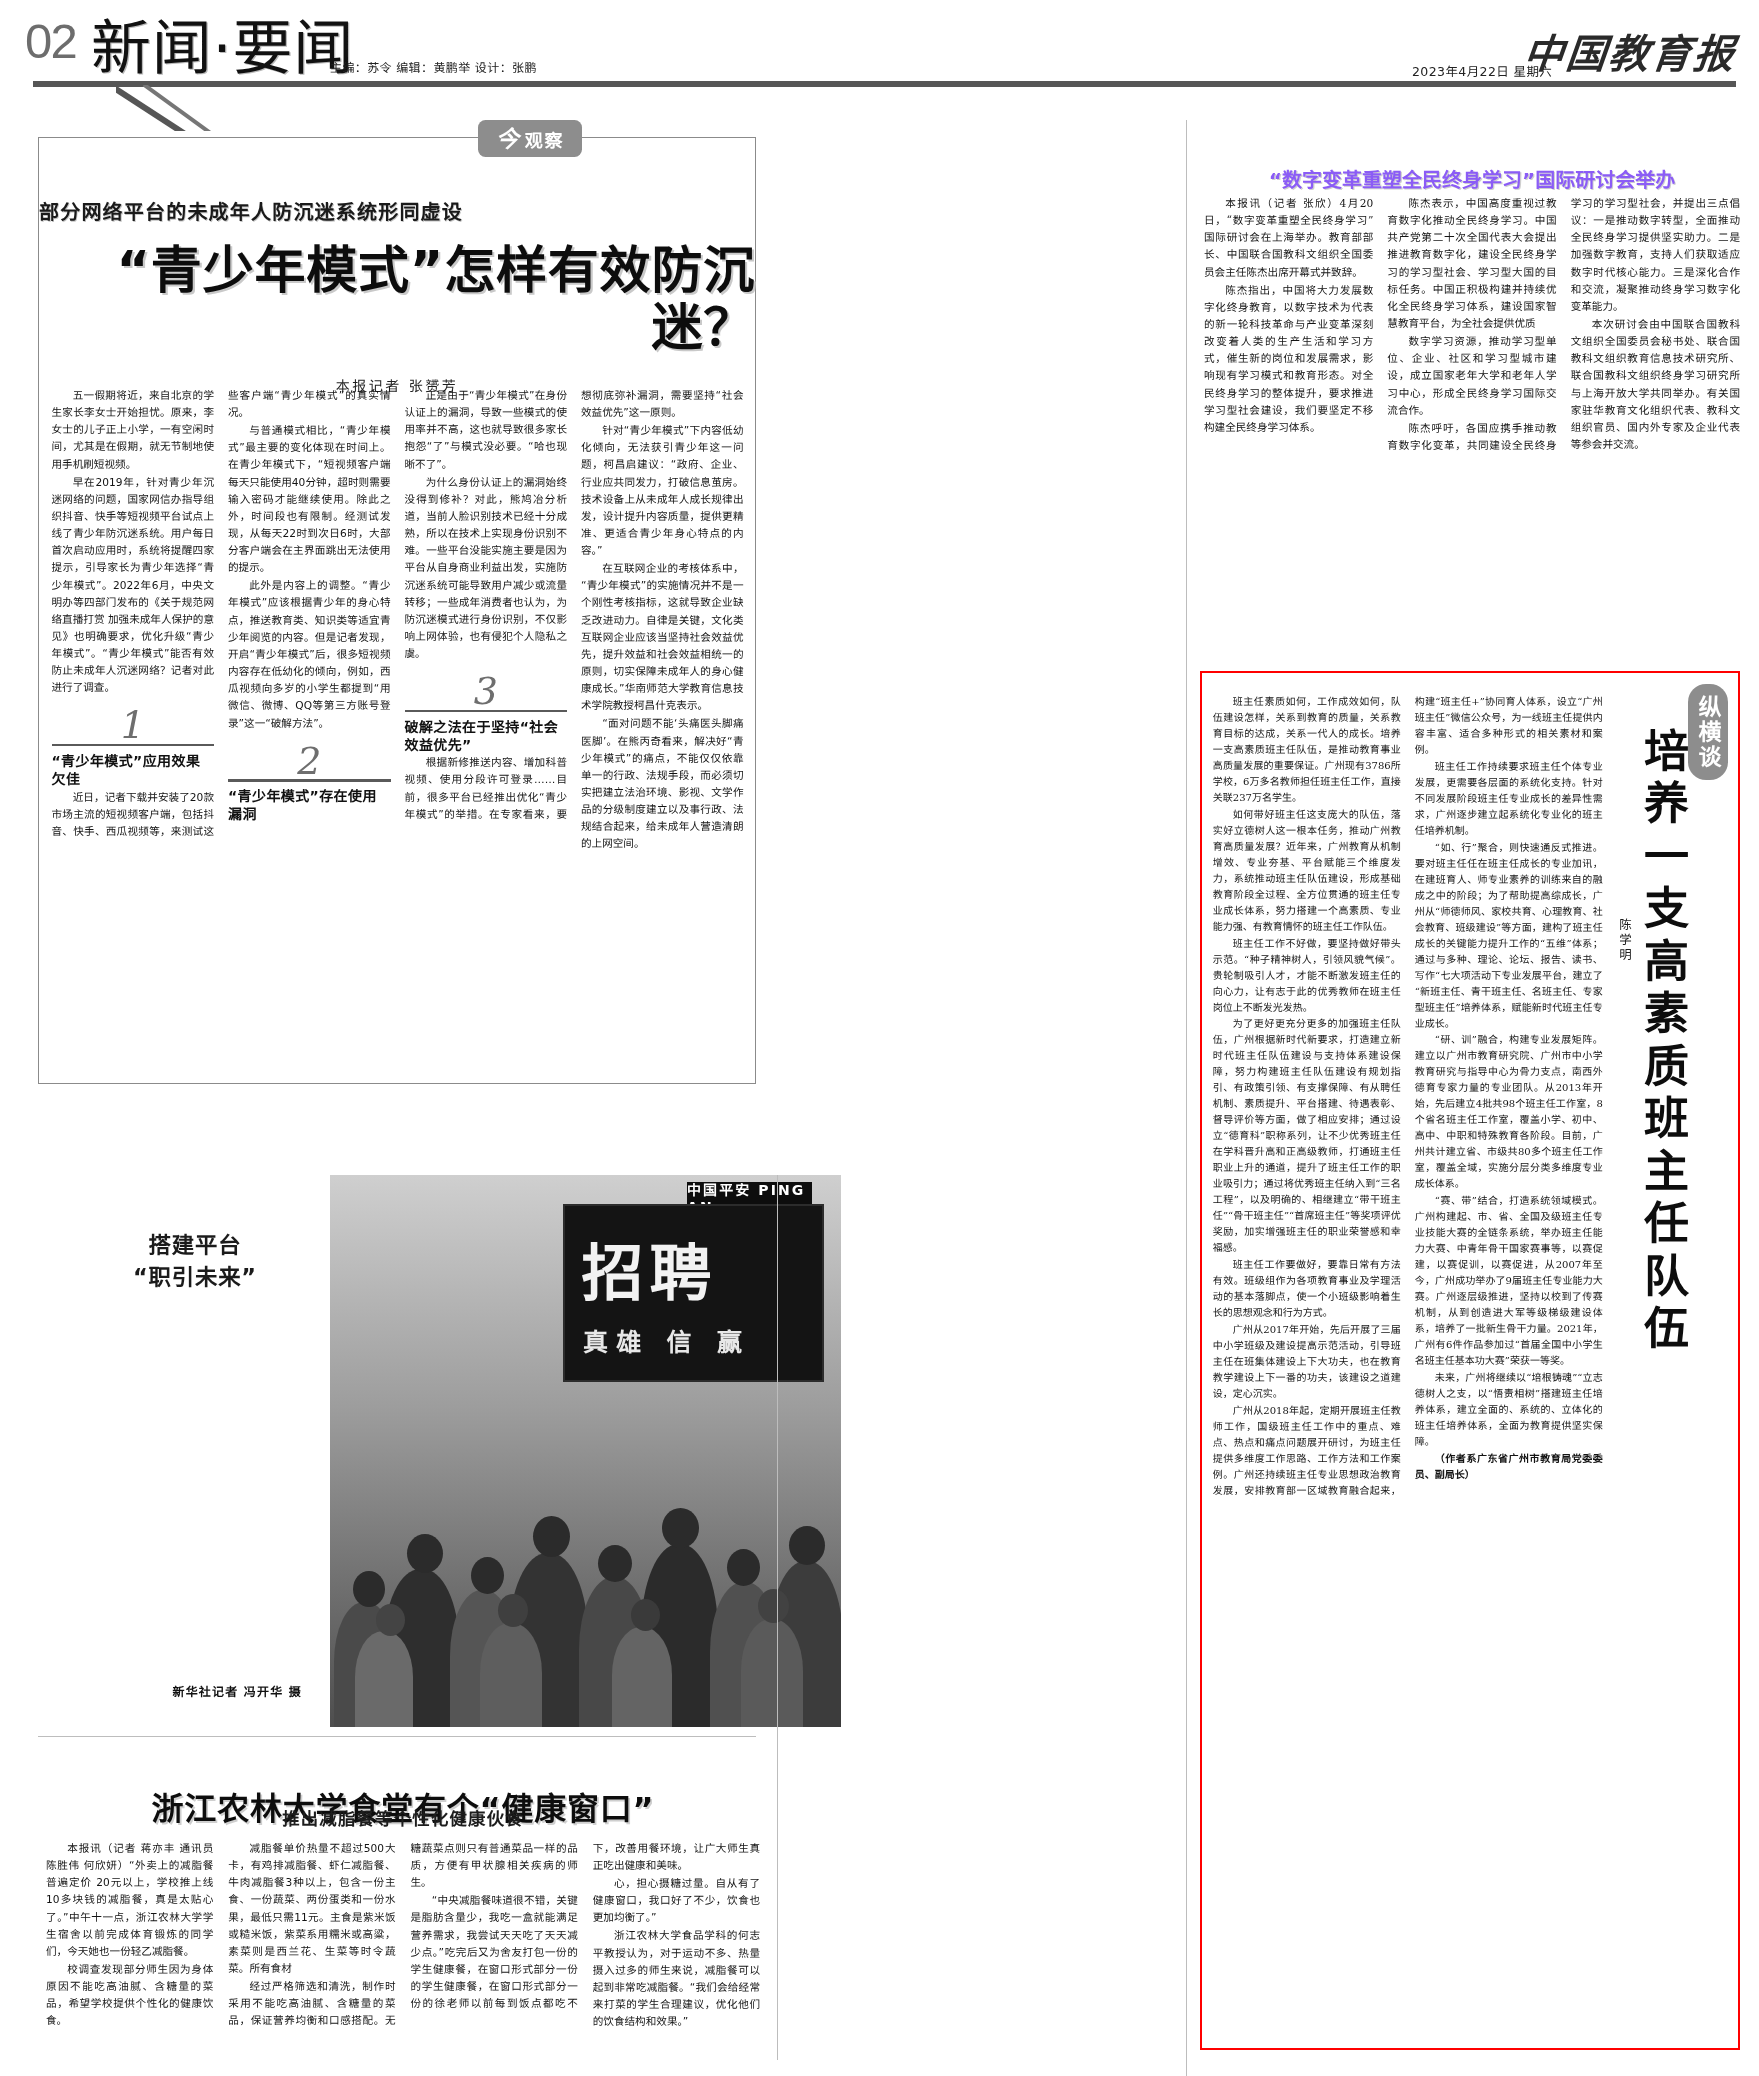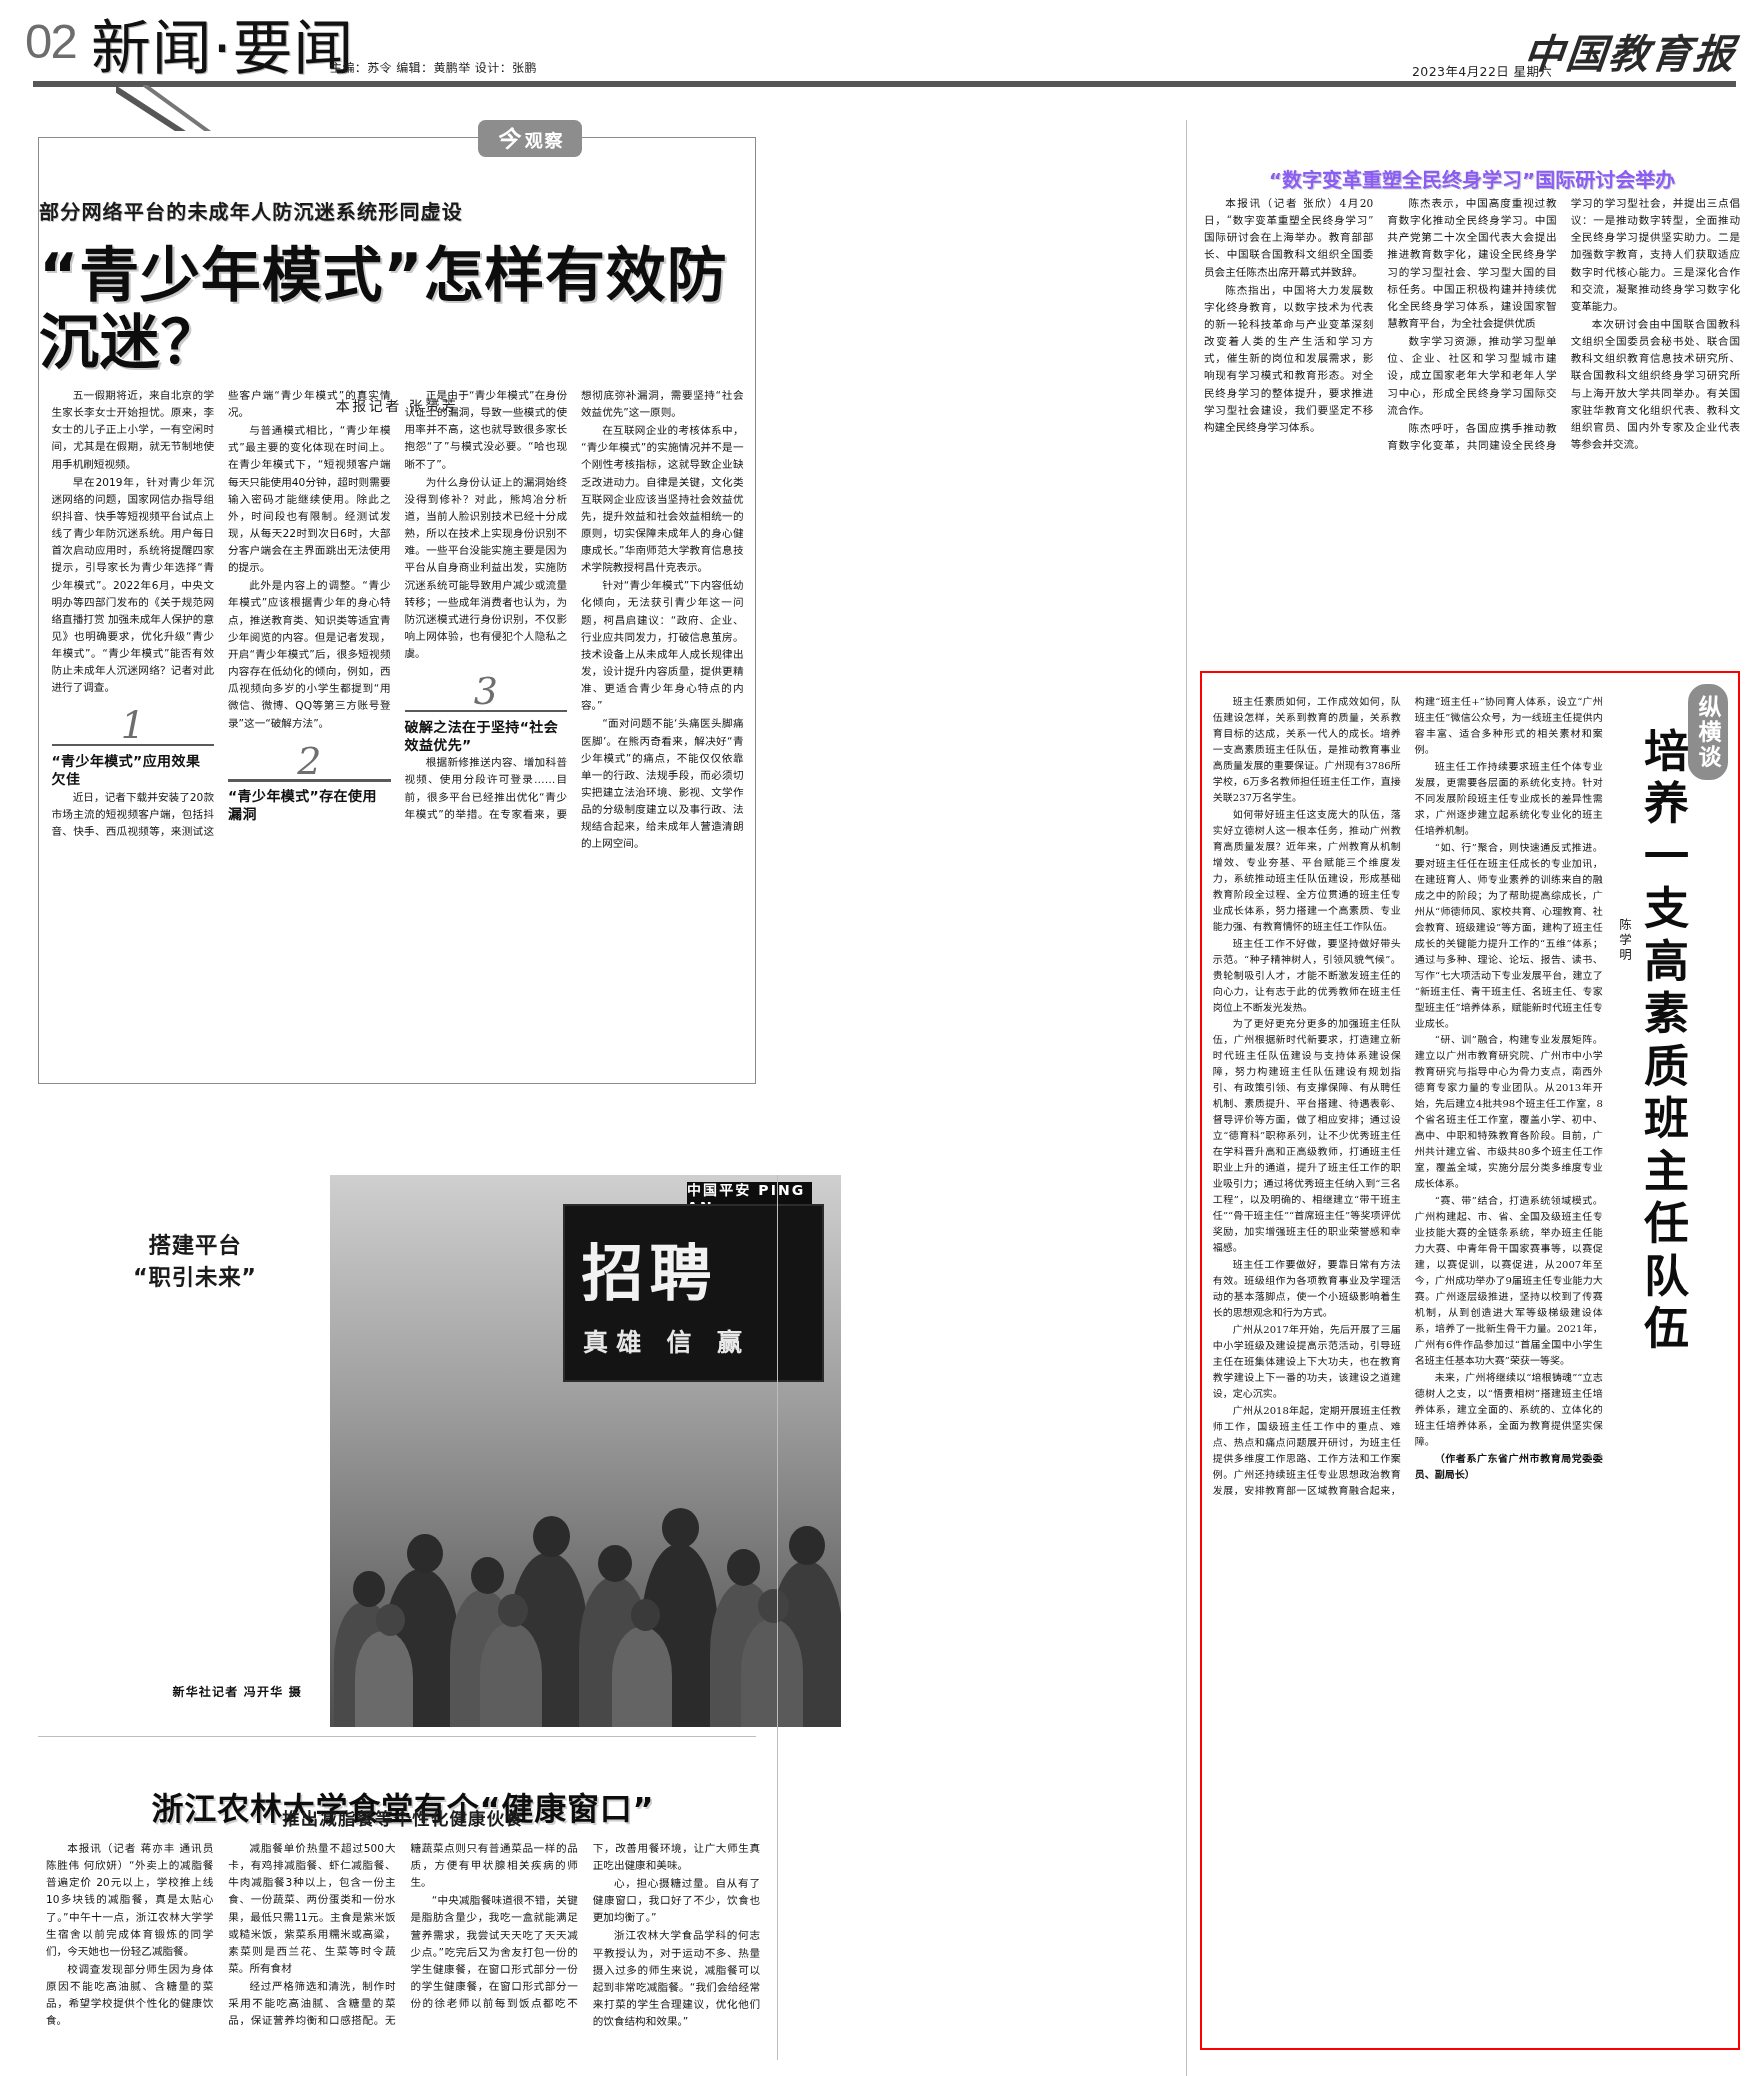--- a/index.html
+++ b/index.html
@@ -70,22 +70,22 @@
   .obs-badge .jin{
     font-size:23px;font-family:"DejaVu Serif","Liberation Serif",serif;
     font-style:italic;color:#fff;line-height:1;
   }
   .lead-kicker{
     margin:58px 0 0 0;
     font-size:20px;font-weight:700;letter-spacing:1.2px;color:#1a1a1a;
     text-shadow:0.8px 0.8px 0 #c4c4c4;
   }
   .lead-title{
-    margin:16.6px 0 0 0;text-align:left;
-    font-size:60px;font-weight:800;letter-spacing:0.8px;color:#0d0d0d;
+    margin:16.6px 0 0 0;text-align:right;
+    font-size:51px;font-weight:800;letter-spacing:0.8px;color:#0d0d0d;
     text-shadow:2.1px 2.1px 0 #c9c9c9;line-height:1.12;
   }
   .lead-byline{
     margin:19px 0 0 0;text-align:center;
     font-size:14px;letter-spacing:2.5px;color:#1f1f1f;
     font-family:"DejaVu Serif","Liberation Serif",serif;
   }
   .lead-cols{
     position:absolute;left:12.5px;top:249px;width:692px;height:681px;
     column-count:4;column-gap:14px;column-rule:none;
@@ -260,22 +260,22 @@
         <span class="ntxt">“青少年模式”存在使用漏洞</span>
       </div>
       <p>正是由于“青少年模式”在身份认证上的漏洞，导致一些模式的使用率并不高，这也就导致很多家长抱怨“了”与模式没必要。“哈也现晰不了”。</p>
       <p>为什么身份认证上的漏洞始终没得到修补？对此，熊鸠冶分析道，当前人脸识别技术已经十分成熟，所以在技术上实现身份识别不难。一些平台没能实施主要是因为平台从自身商业利益出发，实施防沉迷系统可能导致用户减少或流量转移；一些成年消费者也认为，为防沉迷模式进行身份识别，不仅影响上网体验，也有侵犯个人隐私之虞。</p>
       <div class="num-head">
         <span class="num">3</span>
         <span class="nrule"></span>
         <span class="ntxt">破解之法在于坚持“社会效益优先”</span>
       </div>
       <p>根据新修推送内容、增加科普视频、使用分段许可登录……目前，很多平台已经推出优化“青少年模式”的举措。在专家看来，要想彻底弥补漏洞，需要坚持“社会效益优先”这一原则。</p>
+      <p>针对“青少年模式”下内容低幼化倾向，无法获引青少年这一问题，柯昌启建议：“政府、企业、行业应共同发力，打破信息茧房。技术设备上从未成年人成长规律出发，设计提升内容质量，提供更精准、更适合青少年身心特点的内容。”</p>
       <p>在互联网企业的考核体系中，“青少年模式”的实施情况并不是一个刚性考核指标，这就导致企业缺乏改进动力。自律是关键，文化类互联网企业应该当坚持社会效益优先，提升效益和社会效益相统一的原则，切实保障未成年人的身心健康成长。”华南师范大学教育信息技术学院教授柯昌什克表示。</p>
-      <p>针对“青少年模式”下内容低幼化倾向，无法获引青少年这一问题，柯昌启建议：“政府、企业、行业应共同发力，打破信息茧房。技术设备上从未成年人成长规律出发，设计提升内容质量，提供更精准、更适合青少年身心特点的内容。”</p>
       <p>“面对问题不能‘头痛医头脚痛医脚’。在熊丙奇看来，解决好“青少年模式”的痛点，不能仅仅依靠单一的行政、法规手段，而必须切实把建立法治环境、影视、文学作品的分级制度建立以及事行政、法规结合起来，给未成年人营造清朗的上网空间。</p>
     </div>
   </div>
 
   <div class="photo-title">
     <div>搭建平台</div>
     <div>“职引未来”</div>
   </div>
 
   <div class="photo-frame">

